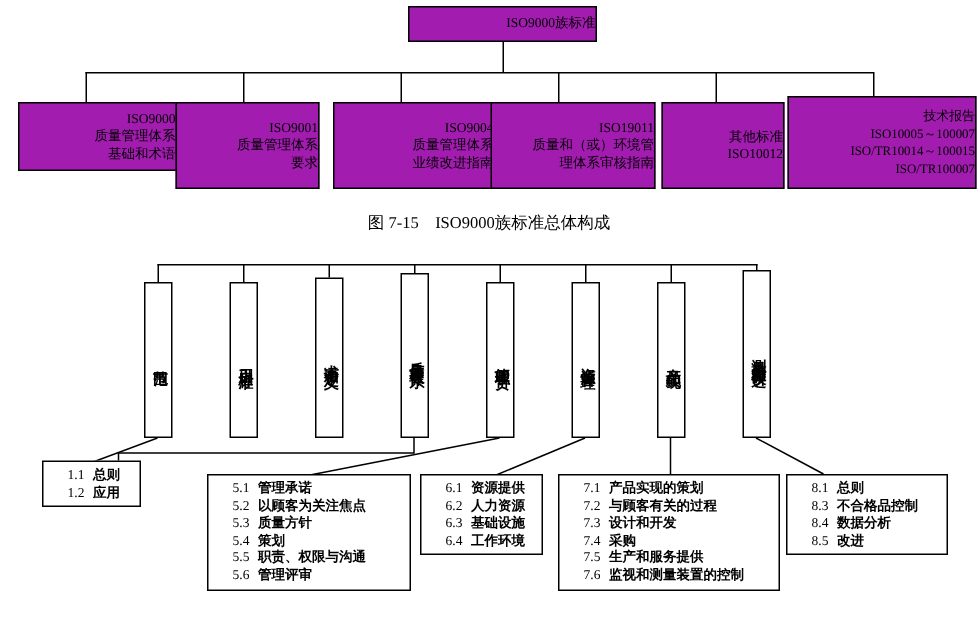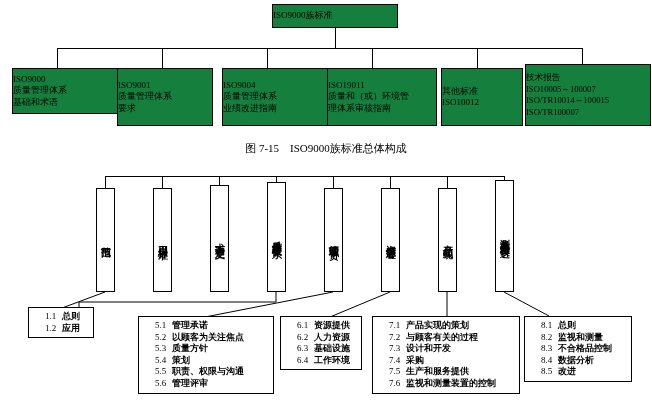--- a/index.html
+++ b/index.html
@@ -10,29 +10,30 @@
     color:#000;
     overflow:hidden;
     position:relative;
   }
   #root{position:relative;width:652px;height:415px;}
 
   .box{
     position:absolute;
     border:1px solid #000;
     box-sizing:border-box;
-    background:#15803d;
+    background:#a21caf;
     display:flex;
     flex-direction:column;
-    align-items:flex-start;
+    align-items:flex-end;
     justify-content:center;
     text-align:center;
     font-size:9px;
     line-height:11.5px;
     z-index:3;
+    padding-left:48px;
   }
   .box .ln{display:block;white-space:nowrap;}
 
   
   .vbox{
     position:absolute;
     border:1px solid #000;
     box-sizing:border-box;
     background:#fff;
     z-index:3;
@@ -214,19 +215,18 @@
     <span class="ln"><span class="num">7.1</span><span class="cn">产品实现的策划</span></span>
     <span class="ln"><span class="num">7.2</span><span class="cn">与顾客有关的过程</span></span>
     <span class="ln"><span class="num">7.3</span><span class="cn">设计和开发</span></span>
     <span class="ln"><span class="num">7.4</span><span class="cn">采购</span></span>
     <span class="ln"><span class="num">7.5</span><span class="cn">生产和服务提供</span></span>
     <span class="ln"><span class="num">7.6</span><span class="cn">监视和测量装置的控制</span></span>
   </div>
 
   <div class="lbox" style="left:524px;top:316px;width:108px;">
     <span class="ln"><span class="num">8.1</span><span class="cn">总则</span></span>
-    <span class="ln"><span class="num">8.2</span><span class="cn">监视和测量</span></span>
     <span class="ln"><span class="num">8.3</span><span class="cn">不合格品控制</span></span>
     <span class="ln"><span class="num">8.4</span><span class="cn">数据分析</span></span>
     <span class="ln"><span class="num">8.5</span><span class="cn">改进</span></span>
   </div>
 
 </div>
 
 </body></html>

